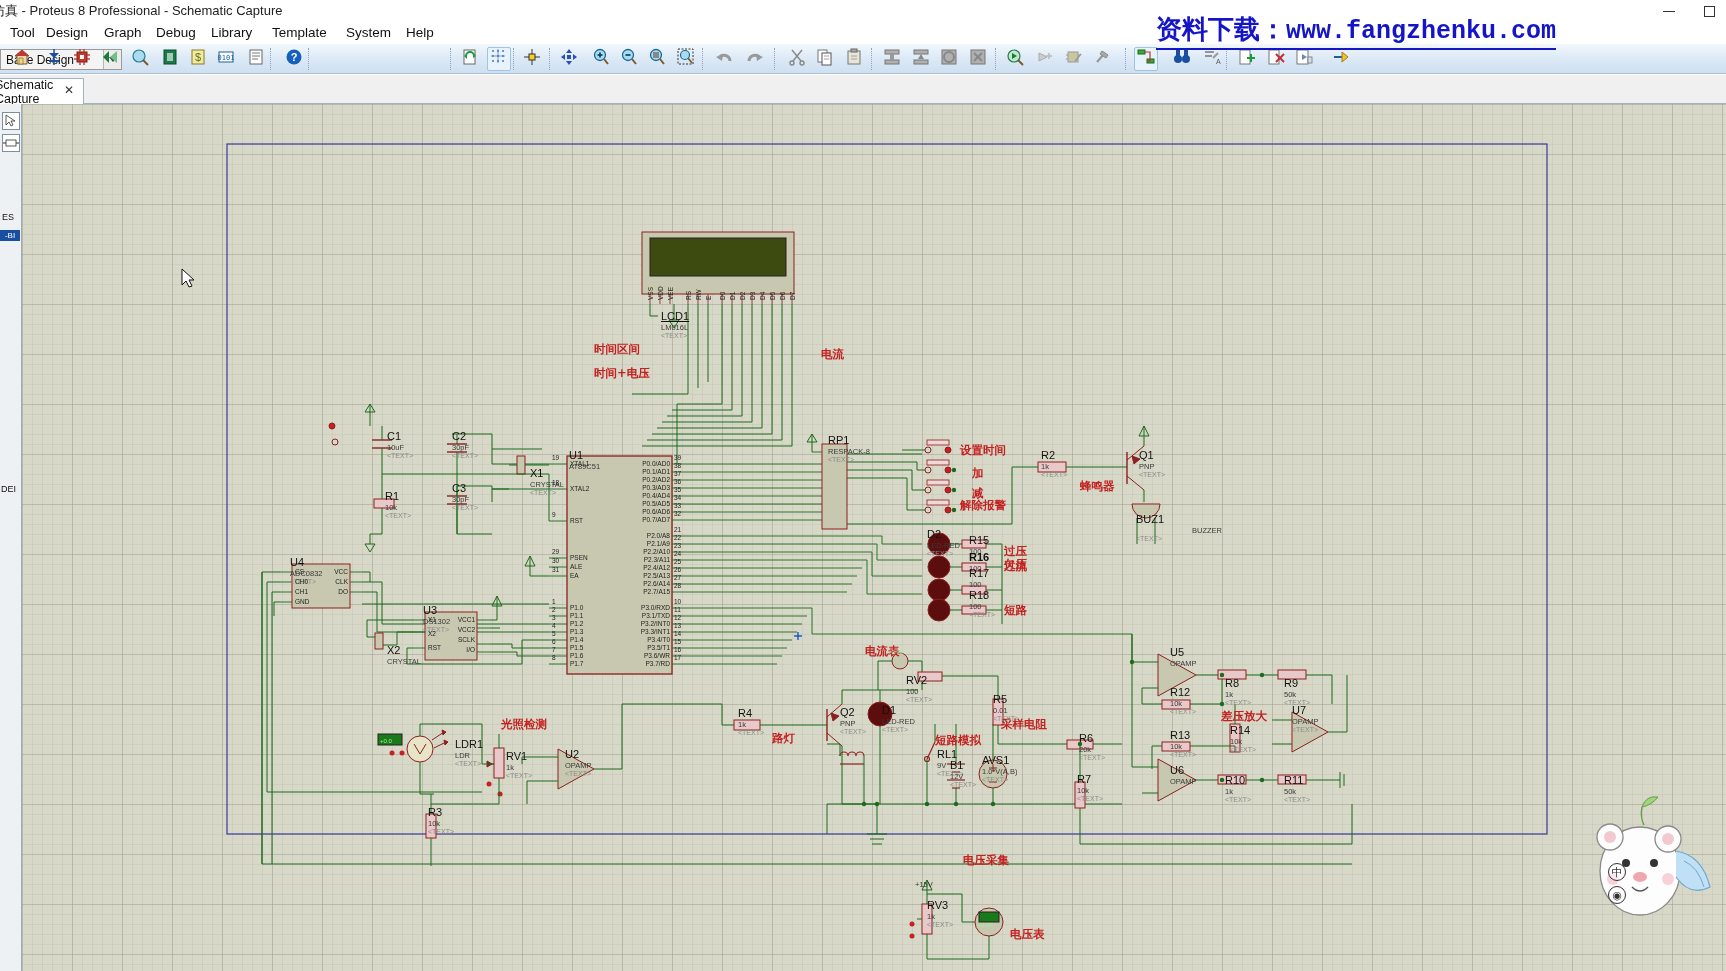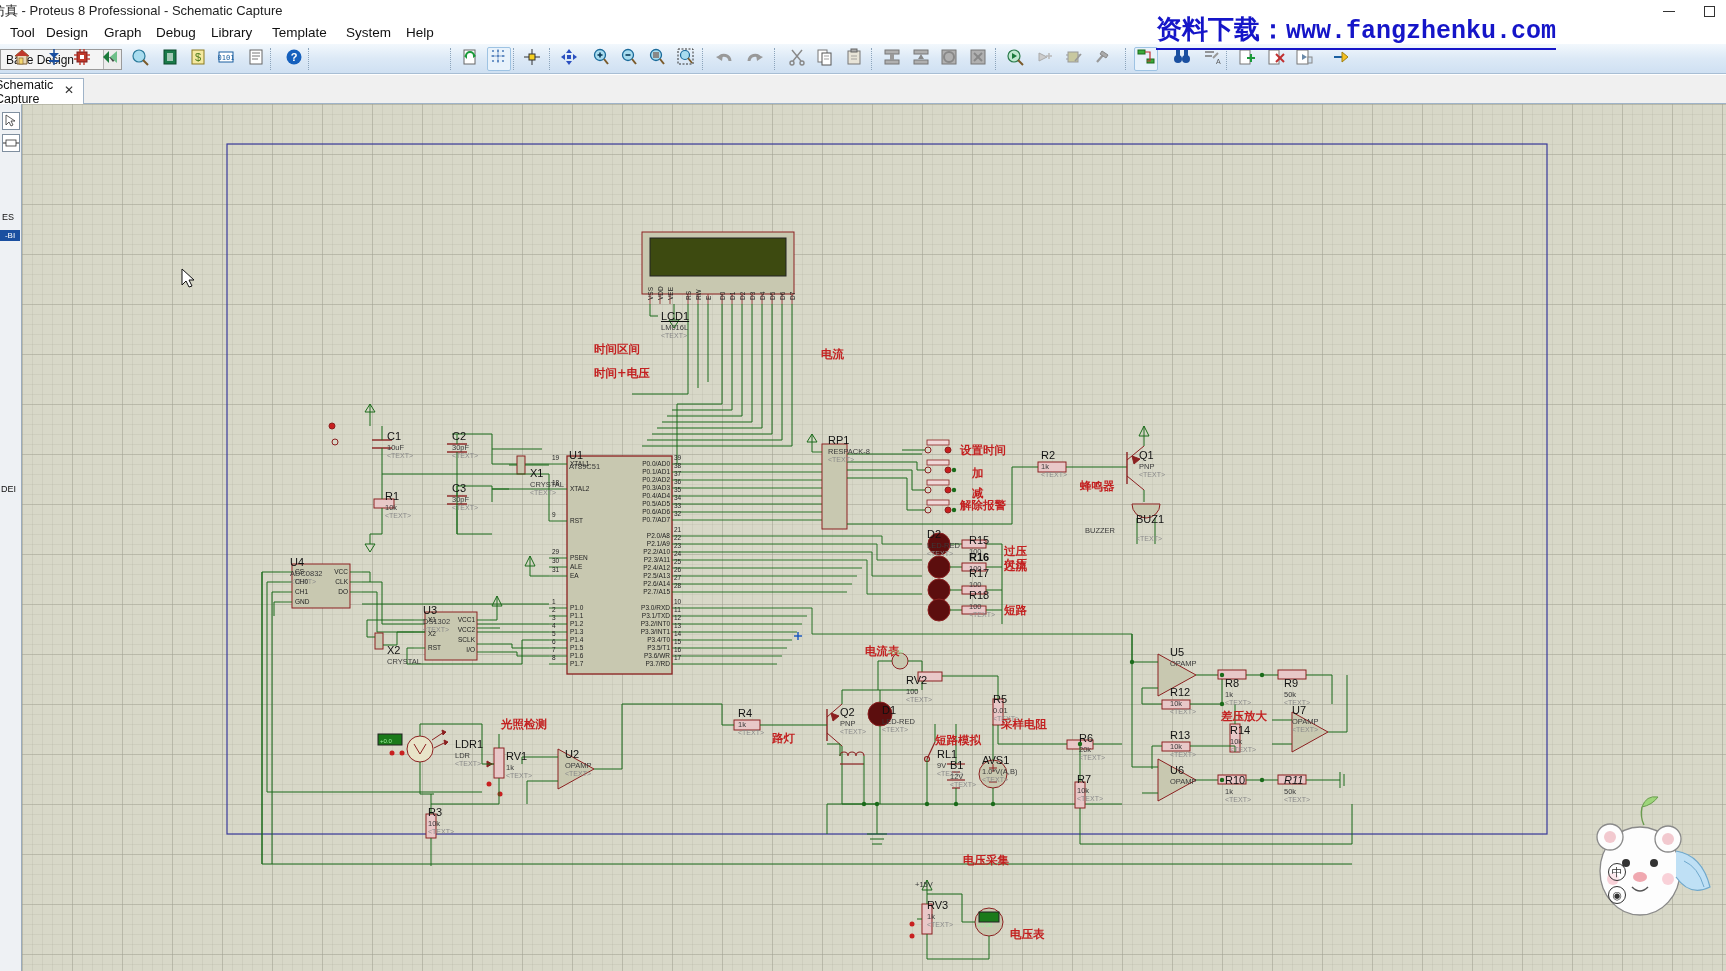--- a/index.html
+++ b/index.html
@@ -1168,21 +1168,21 @@
         <div class="ref" style="left: 806px; top: 330px;">RP1</div>
         <div class="val" style="left: 806px; top: 343px;">RESPACK-8</div>
         <div class="txt" style="left: 806px; top: 352px;">&lt;TEXT&gt;</div>
         <div class="ref" style="left: 1019px; top: 345px;">R2</div>
         <div class="val" style="left: 1019px; top: 358px;">1k</div>
         <div class="txt" style="left: 1019px; top: 367px;">&lt;TEXT&gt;</div>
         <div class="ref" style="left: 1117px; top: 345px;">Q1</div>
         <div class="val" style="left: 1117px; top: 358px;">PNP</div>
         <div class="txt" style="left: 1117px; top: 367px;">&lt;TEXT&gt;</div>
         <div class="ref" style="left: 1114px; top: 409px;">BUZ1</div>
-        <div class="val" style="left: 1063px; top: 422px; text-align: center;">BUZZER</div>
+        <div class="val" style="left: 1170px; top: 422px; text-align: center;">BUZZER</div>
         <div class="txt" style="left: 1114px; top: 431px;">&lt;TEXT&gt;</div>
         <div class="ref" style="left: 905px; top: 424px;">D2</div>
         <div class="val" style="left: 905px; top: 437px;">LED-RED</div>
         <div class="txt" style="left: 905px; top: 446px;">&lt;TEXT&gt;</div>
         <div class="ref" style="left: 947px; top: 430px;">R15</div>
         <div class="val" style="left: 947px; top: 443px;">100</div>
         <div class="ref" style="left: 947px; top: 447px; font-weight: bold;">R16</div>
         <div class="val" style="left: 947px; top: 460px;">100</div>
         <div class="ref" style="left: 947px; top: 463px;">R17</div>
         <div class="val" style="left: 947px; top: 476px;">100</div>
@@ -1252,21 +1252,21 @@
         <div class="txt" style="left: 1148px; top: 604px;">&lt;TEXT&gt;</div>
         <div class="ref" style="left: 1148px; top: 625px;">R13</div>
         <div class="val" style="left: 1148px; top: 638px;">10k</div>
         <div class="txt" style="left: 1148px; top: 647px;">&lt;TEXT&gt;</div>
         <div class="ref" style="left: 1208px; top: 620px;">R14</div>
         <div class="val" style="left: 1208px; top: 633px;">10k</div>
         <div class="txt" style="left: 1208px; top: 642px;">&lt;TEXT&gt;</div>
         <div class="ref" style="left: 1203px; top: 670px;">R10</div>
         <div class="val" style="left: 1203px; top: 683px;">1k</div>
         <div class="txt" style="left: 1203px; top: 692px;">&lt;TEXT&gt;</div>
-        <div class="ref" style="left: 1262px; top: 670px; font-style: italic;">R11</div>
+        <div class="ref" style="left: 1262px; top: 670px;">R11</div>
         <div class="val" style="left: 1262px; top: 683px;">50k</div>
         <div class="txt" style="left: 1262px; top: 692px;">&lt;TEXT&gt;</div>
         <div class="ref" style="left: 1148px; top: 660px;">U6</div>
         <div class="val" style="left: 1148px; top: 673px;">OPAMP</div>
         <div class="ref" style="left: 1270px; top: 600px;">U7</div>
         <div class="val" style="left: 1270px; top: 613px;">OPAMP</div>
         <div class="txt" style="left: 1270px; top: 622px;">&lt;TEXT&gt;</div>
         <div class="ref" style="left: 905px; top: 795px;">RV3</div>
         <div class="val" style="left: 905px; top: 808px;">1k</div>
         <div class="txt" style="left: 905px; top: 817px;">&lt;TEXT&gt;</div>

